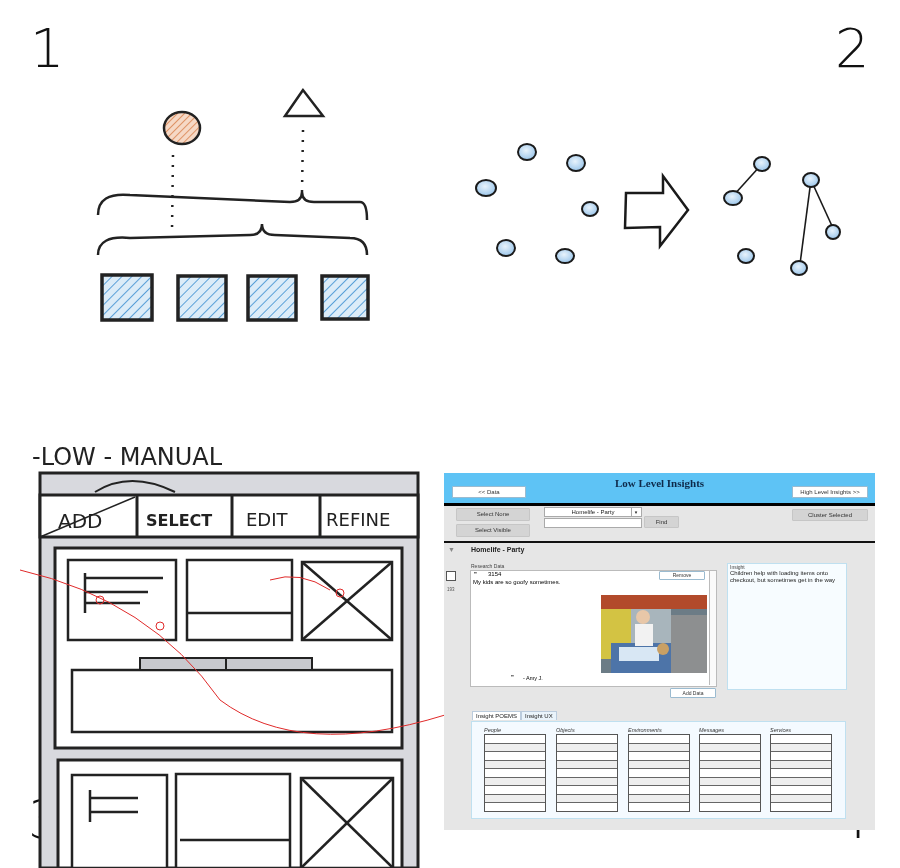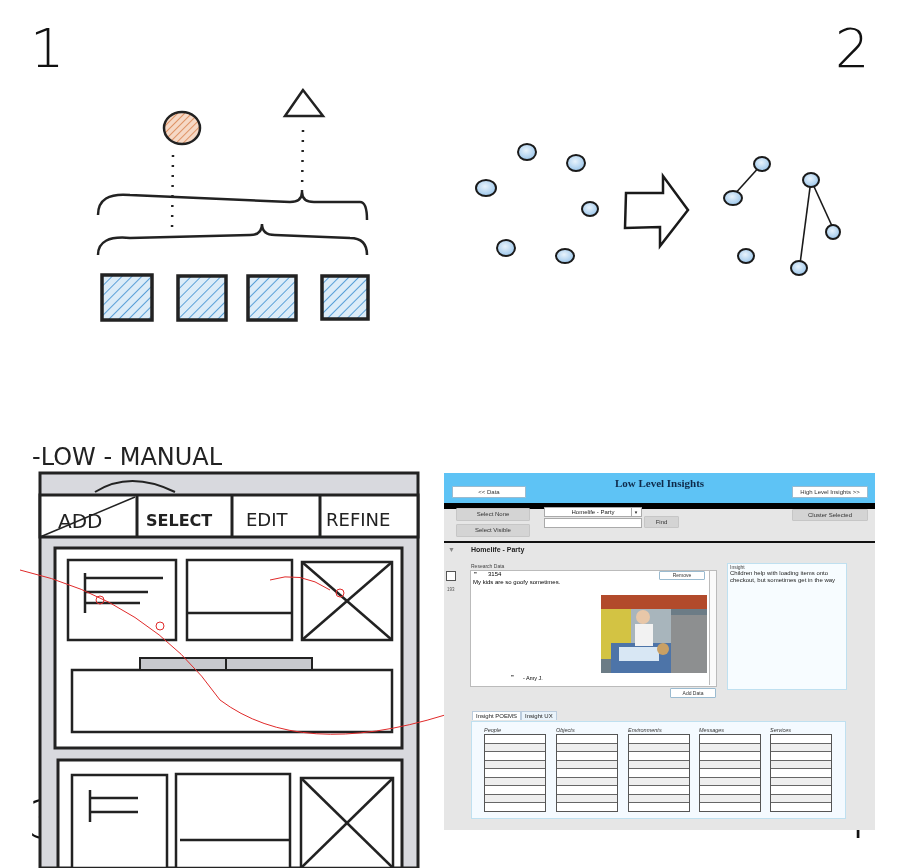--- a/index.html
+++ b/index.html
@@ -1,21 +1,21 @@
 <!DOCTYPE html>
 <html><head>
 <meta charset="utf-8">
 <style>
   html,body{margin:0;padding:0;background:#fff;}
   body{width:900px;height:868px;position:relative;overflow:hidden;font-family:"Liberation Sans",sans-serif;}
   .panel-num{position:absolute;font-family:"DejaVu Sans",sans-serif;font-weight:200;font-size:54px;color:#111;line-height:1;}
   svg.sketch{position:absolute;}
   
   .ui{position:absolute;left:444px;top:473px;width:431px;height:357px;background:#e6e6e6;font-family:"Liberation Sans",sans-serif;}
-  .ui .hdr{position:absolute;left:0;top:0;width:431px;height:30px;background:#5ec3f5;border-bottom:6px solid #000000;}
+  .ui .hdr{position:absolute;left:0;top:0;width:431px;height:30px;background:#5ec3f5;border-bottom:3px solid #000000;}
   .ui .title{position:absolute;left:0;right:0;top:4px;text-align:center;font-family:"Liberation Serif",serif;font-weight:bold;font-size:11px;color:#0e2a4a;}
   .btn-w{position:absolute;background:#fff;border:1px solid #9bbbd0;font-size:6px;color:#333;text-align:center;line-height:10px;border-radius:1px;}
   .btn-g{position:absolute;background:#d4d4d4;border:1px solid #c6c6c6;font-size:6px;color:#333;text-align:center;line-height:11px;border-radius:1px;}
   .sel{position:absolute;background:#fff;border:1px solid #aaa;font-size:6px;color:#222;line-height:8px;text-align:center;}
   .thick{position:absolute;left:0;width:431px;height:2px;background:#111;}
   .lbl{position:absolute;font-size:5px;color:#444;}
   .box{position:absolute;background:#fff;border:1px solid #bbb;}
   .photo{position:absolute;overflow:hidden;}
   .tab{position:absolute;font-size:6px;color:#222;padding:1px 3px;border:1px solid #bcd;border-bottom:none;background:#eaf4fb;}
   .tab.active{background:#fff;}

